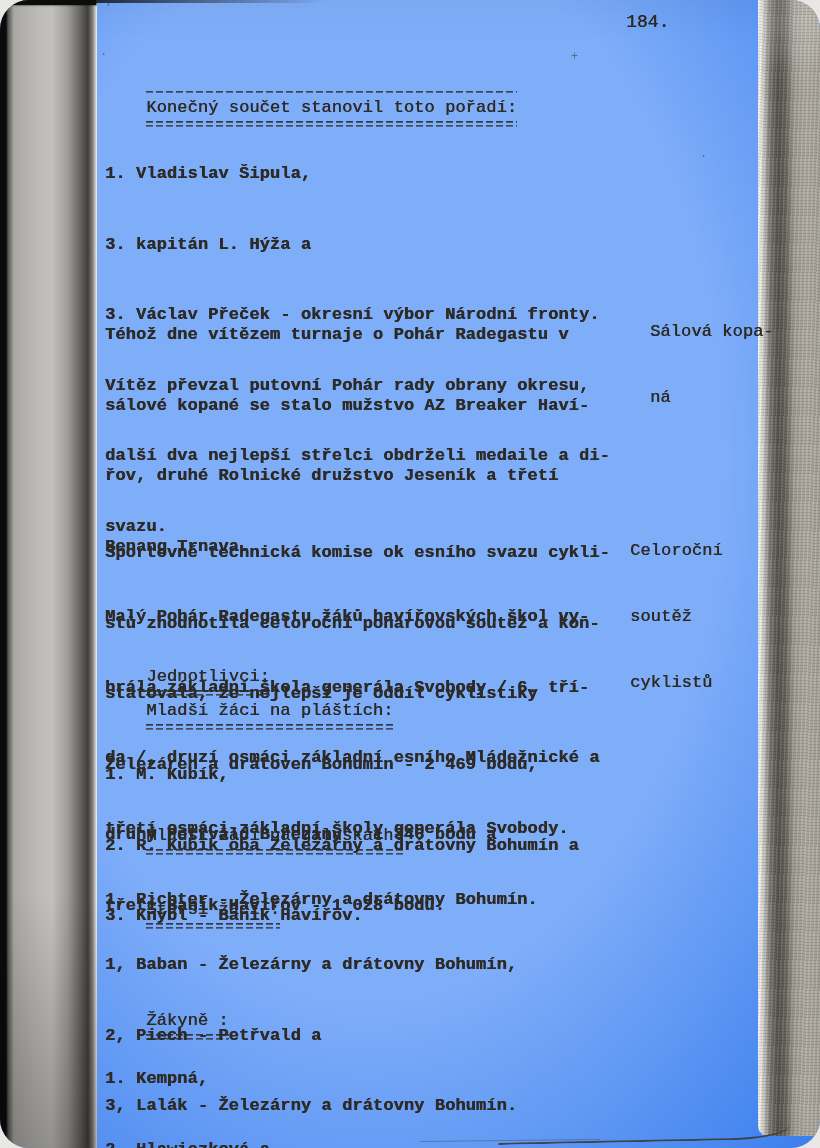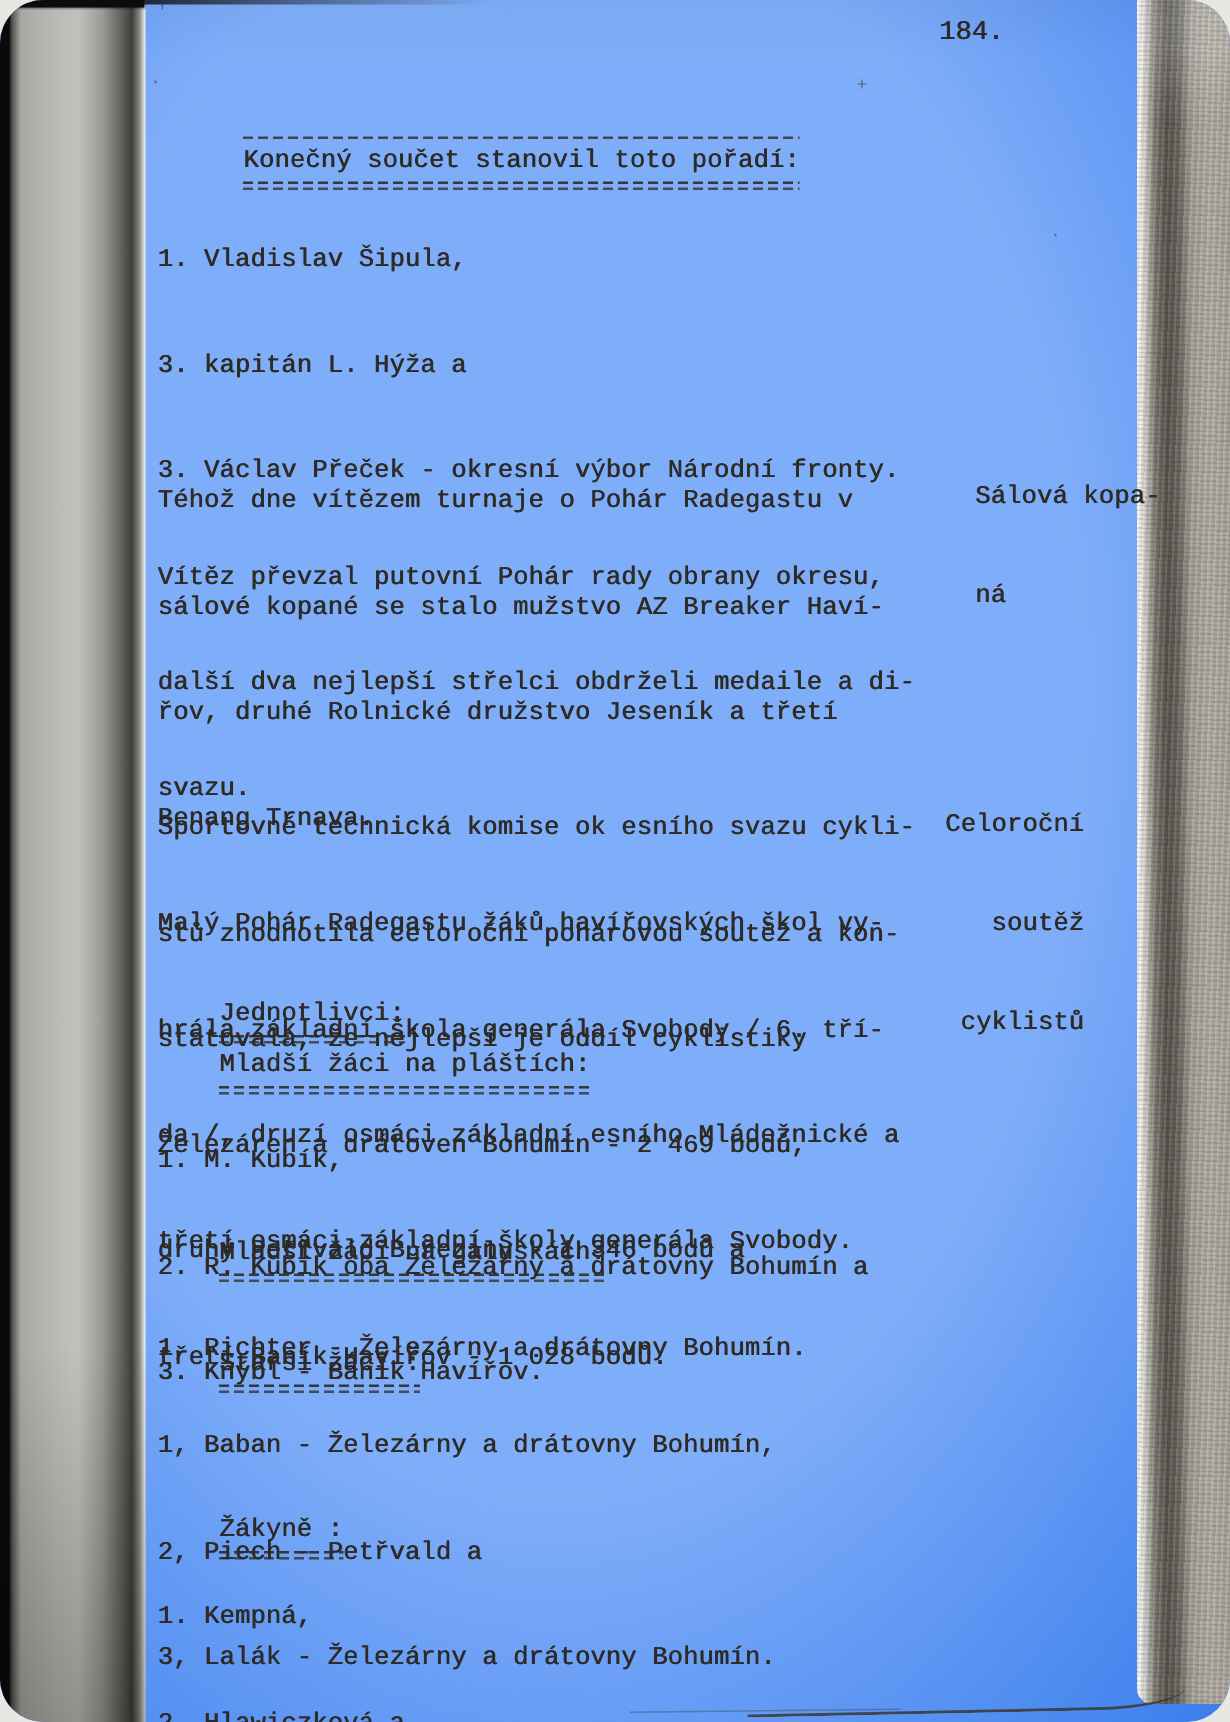--- a/index.html
+++ b/index.html
@@ -72,21 +72,21 @@
     transform: rotate(-1.2deg);
   }
   .bottom-curve-line-faint {
     position: absolute; left: 420px; top: 1130px; width: 180px; height: 10px;
     border-bottom: 1px solid rgba(58,55,48,0.35);
     transform: rotate(-0.6deg);
   }
   
   .txt { position: absolute; font-size: 17px; line-height: 23.5px; white-space: pre;
          text-shadow: 0.45px 0 0 currentColor; letter-spacing: 0.1px; }
-  .line { height: 23.5px; }
+  .line { height: 23.5px; font-weight: bold; }
   .page-number { position: absolute; left: 626px; top: 12px; font-size: 18px;
                  text-shadow: 0.5px 0 0 currentColor; }
   .dashes {
     display: inline-block;
     padding-bottom: 9px;
     background-image:
       repeating-linear-gradient(90deg, rgba(46,43,38,0.9) 0 7px, rgba(0,0,0,0) 7px 10px),
       repeating-linear-gradient(90deg, rgba(46,43,38,0.75) 0 7px, rgba(0,0,0,0) 7px 10px);
     background-size: 100% 1.7px, 100% 1.7px;
     background-position: left bottom 5px, left bottom 1px;
@@ -94,21 +94,20 @@
   }
   .dashes-over {
     padding-top: 6px;
     background-image:
       repeating-linear-gradient(90deg, rgba(46,43,38,0.8) 0 7px, rgba(0,0,0,0) 7px 10px),
       repeating-linear-gradient(90deg, rgba(46,43,38,0.9) 0 7px, rgba(0,0,0,0) 7px 10px),
       repeating-linear-gradient(90deg, rgba(46,43,38,0.75) 0 7px, rgba(0,0,0,0) 7px 10px);
     background-size: 100% 1.7px, 100% 1.7px, 100% 1.7px;
     background-position: left top 1px, left bottom 5px, left bottom 1px;
     background-repeat: no-repeat;
-    margin-left: 16px;
   }
   .margin-note { font-size: 17px; line-height: 22px; }
   .speck { position: absolute; color: rgba(46,43,38,0.5); font-size: 12px; }
 </style>
 </head>
 <body>
 
 <div class="scan">
 
   <div class="paper-tint"></div>
@@ -152,21 +151,21 @@
 
   <div class="txt" style="left:105px; top:494px;">
     <div class="line">Sportovně technická komise ok esního svazu cykli-</div>
     <div class="line">stů zhodnotila celoroční pohárovou soutěž a kon-</div>
     <div class="line">statovala, že nejlepší je oddíl cyklistiky</div>
     <div class="line">Železáren a drátoven Bohumín - 2 469 bodů,</div>
     <div class="line">druhý Petřvald B řeziny - 1 346 bodů a</div>
     <div class="line">třetí Baník Havířov - 1 028 bodů.</div>
   </div>
 
-  <div class="txt margin-note" style="left:630px; top:496px;text-align:right;">
+  <div class="txt margin-note" style="left:630px; top:496px;">
     <div>Celoroční</div>
     <div>soutěž</div>
     <div>cyklistů</div>
   </div>
 
   <div class="txt" style="left:105px; top:641px;">
     <span class="dashes">Jednotlivci:</span>
   </div>
 
   <div class="txt" style="left:105px; top:675px;">

